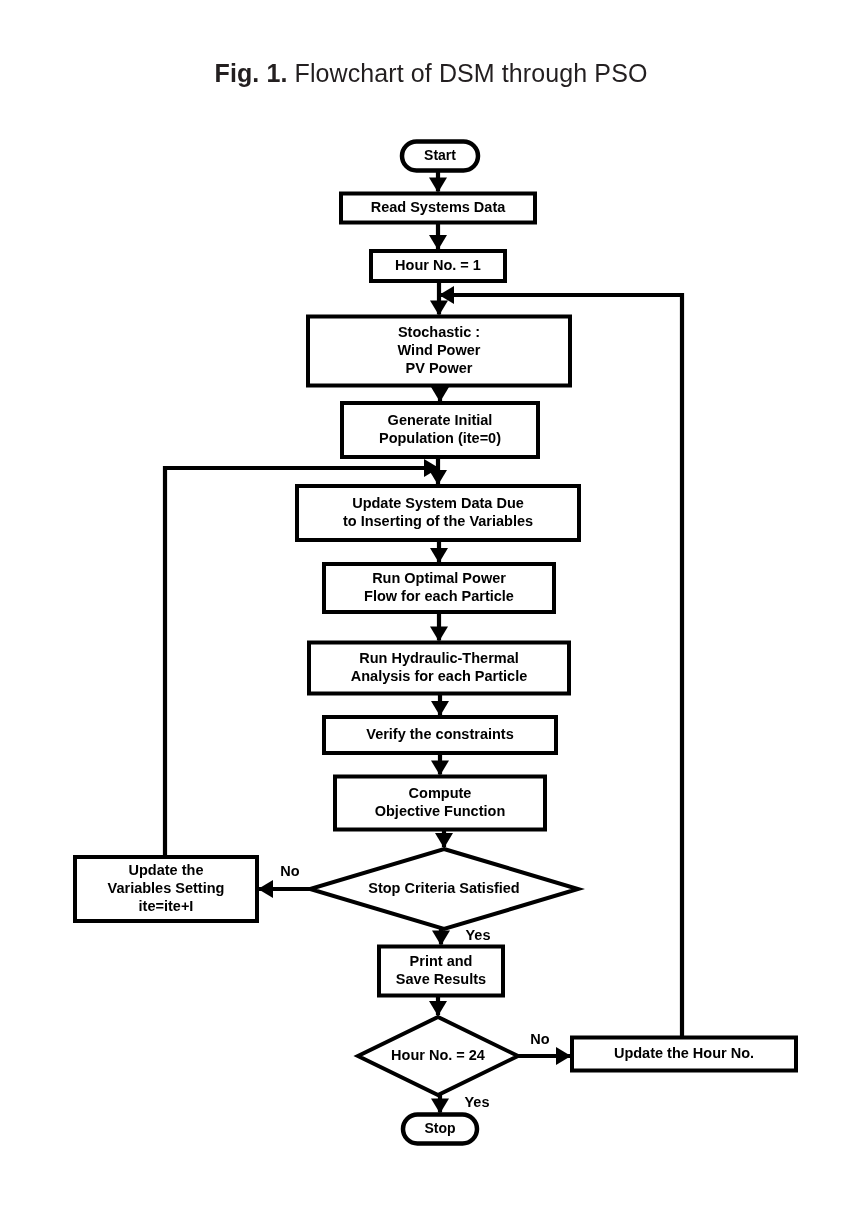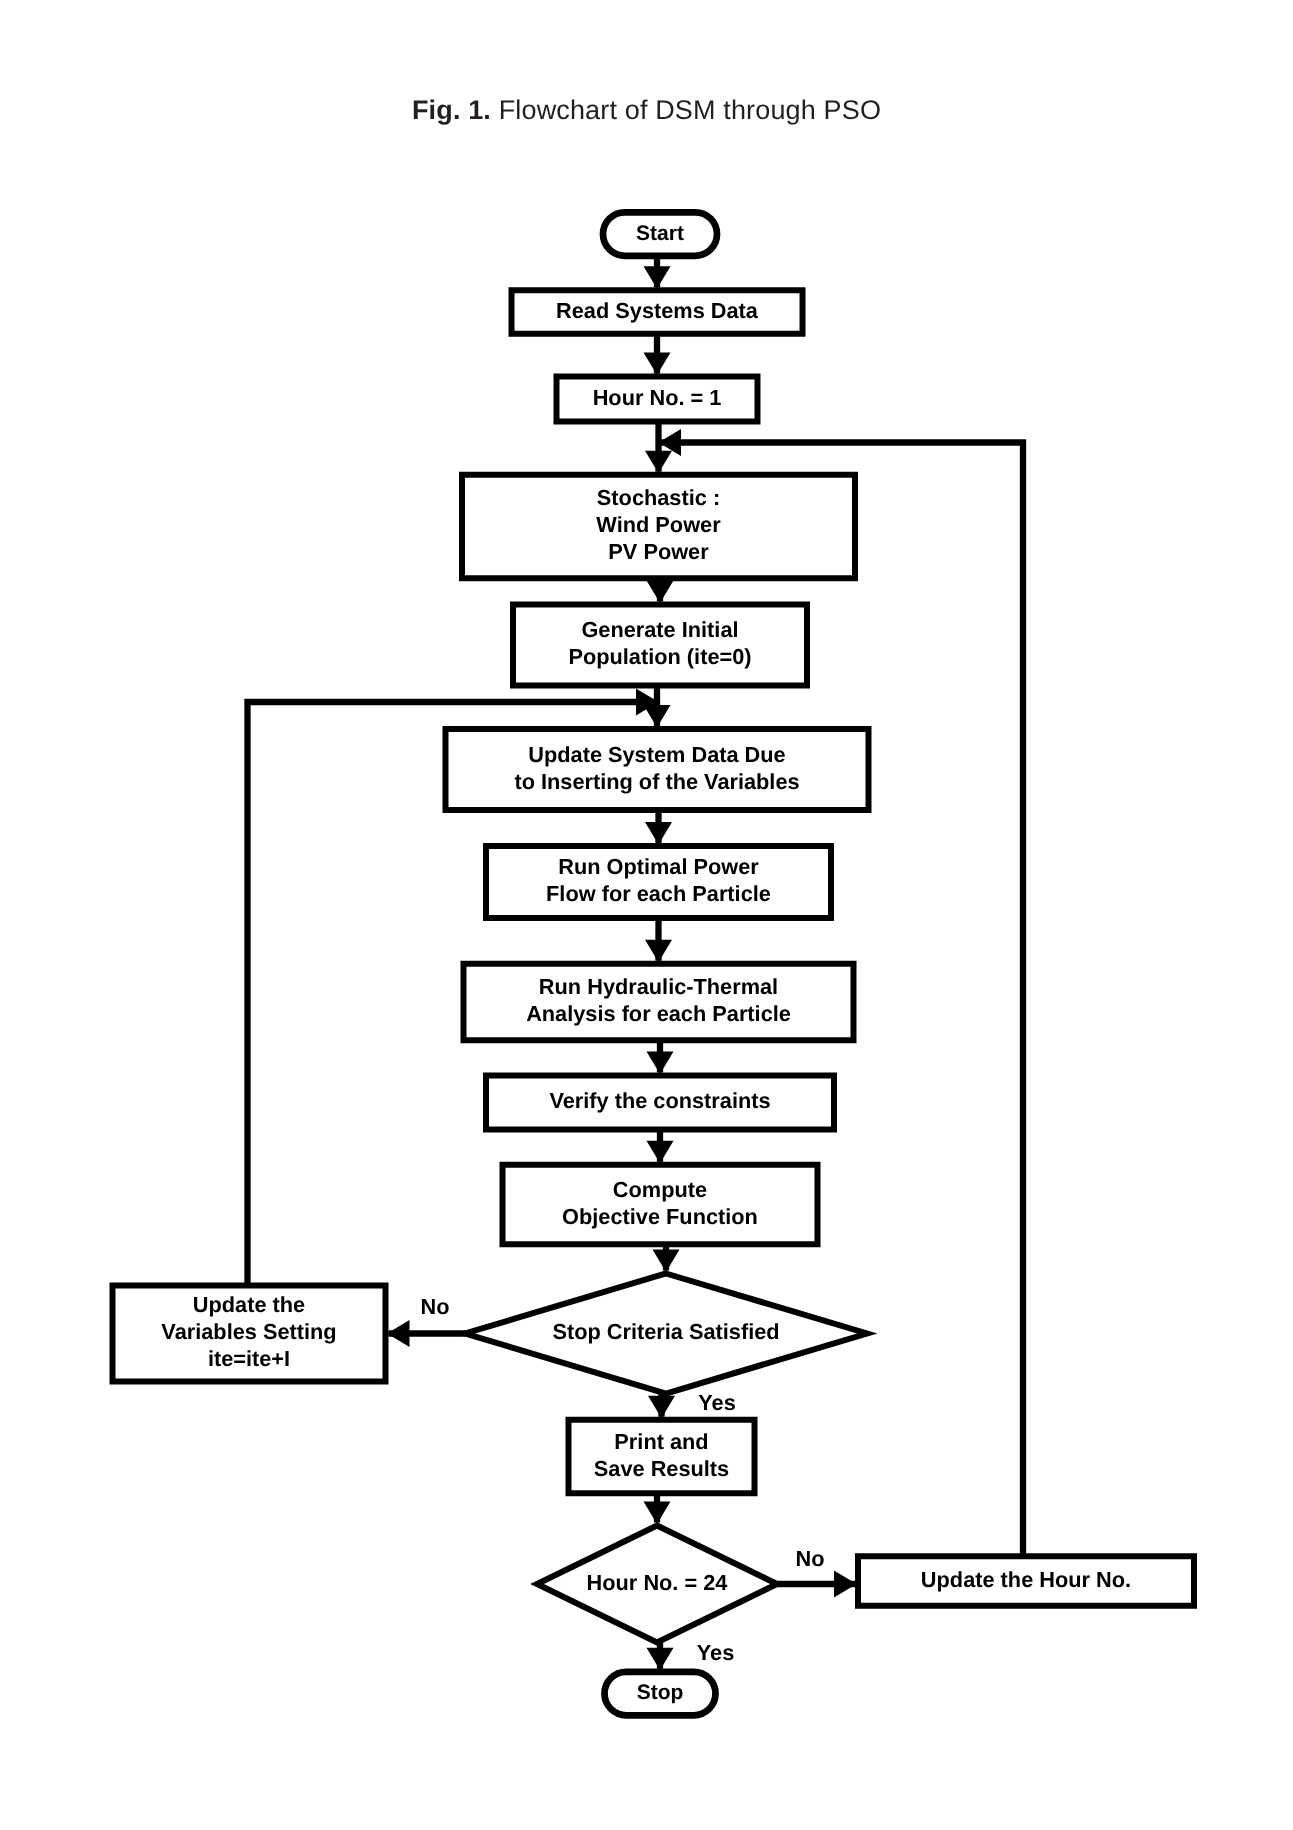--- a/index.html
+++ b/index.html
@@ -19,21 +19,21 @@
     position: relative;
     width: 862px;
     height: 1220px;
   }
   .fig-caption {
     position: absolute;
     left: 0;
     top: 58px;
     width: 862px;
     text-align: center;
-    font-size: 18px;
+    font-size: 25px;
     line-height: 30px;
     color: #231f20;
     letter-spacing: 0.1px;
     white-space: nowrap;
   }
   .fig-caption .fig-label {
     font-weight: bold;
   }
   .fig-caption .fig-text {
     font-weight: normal;

